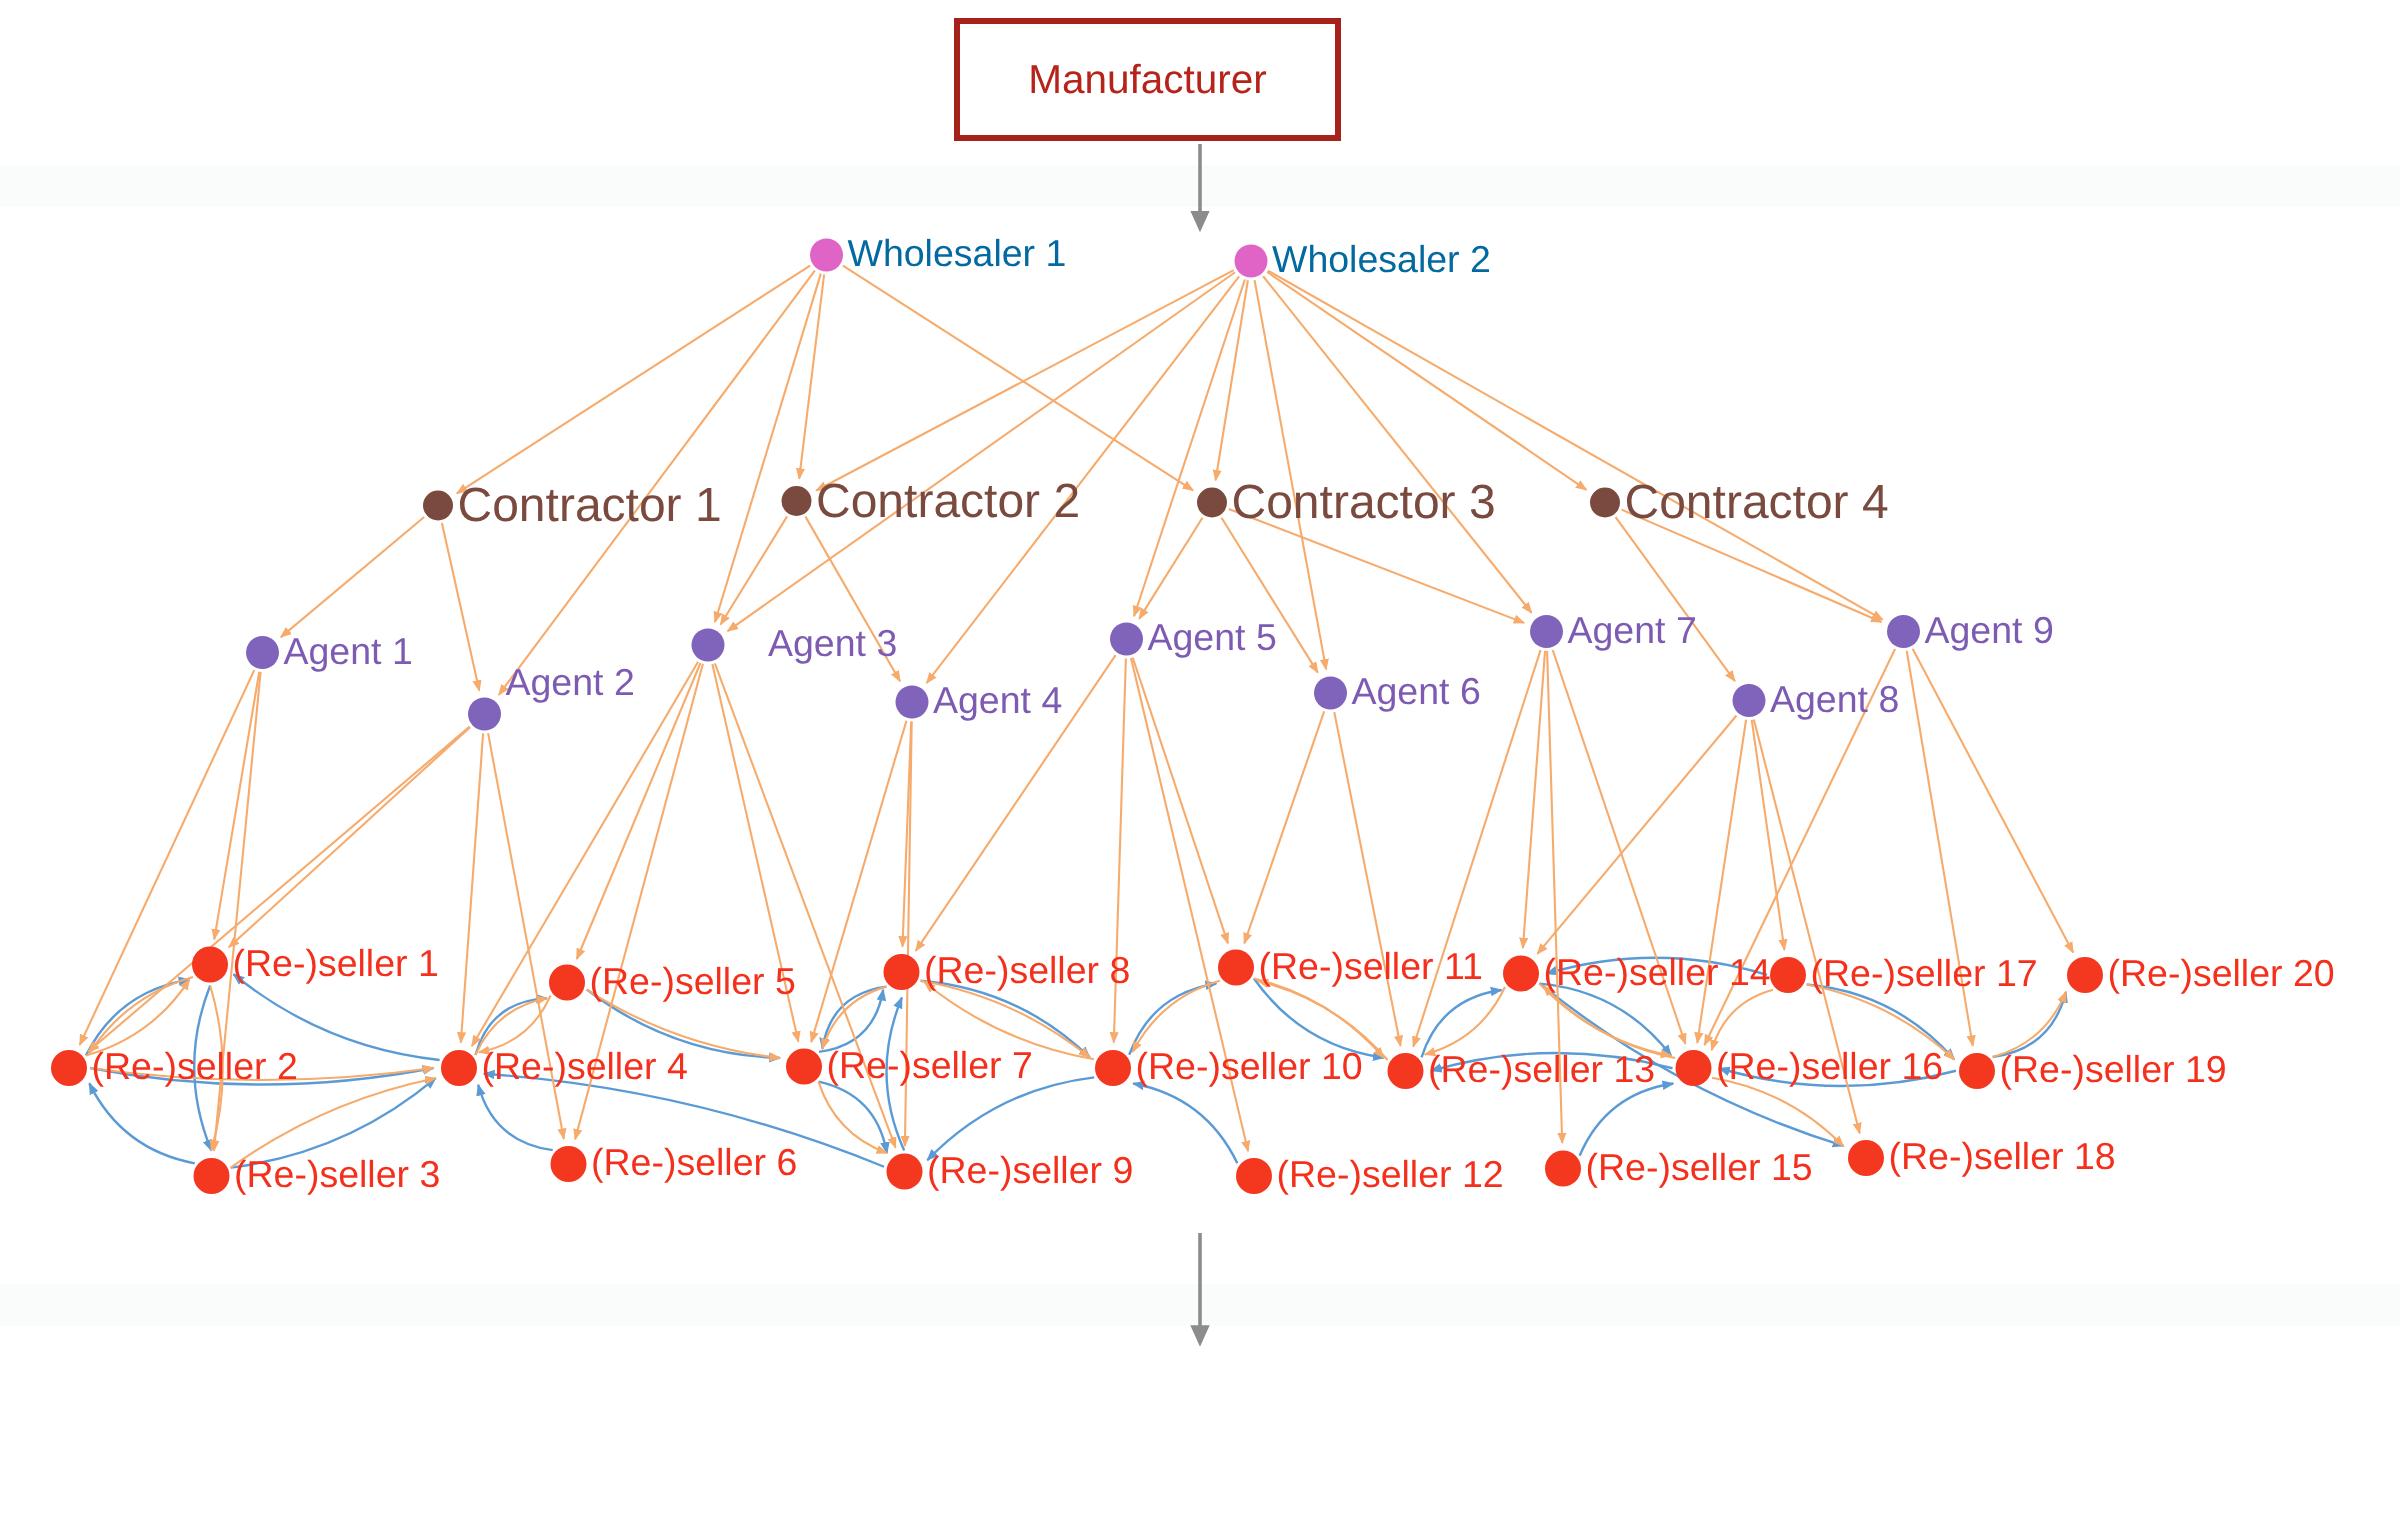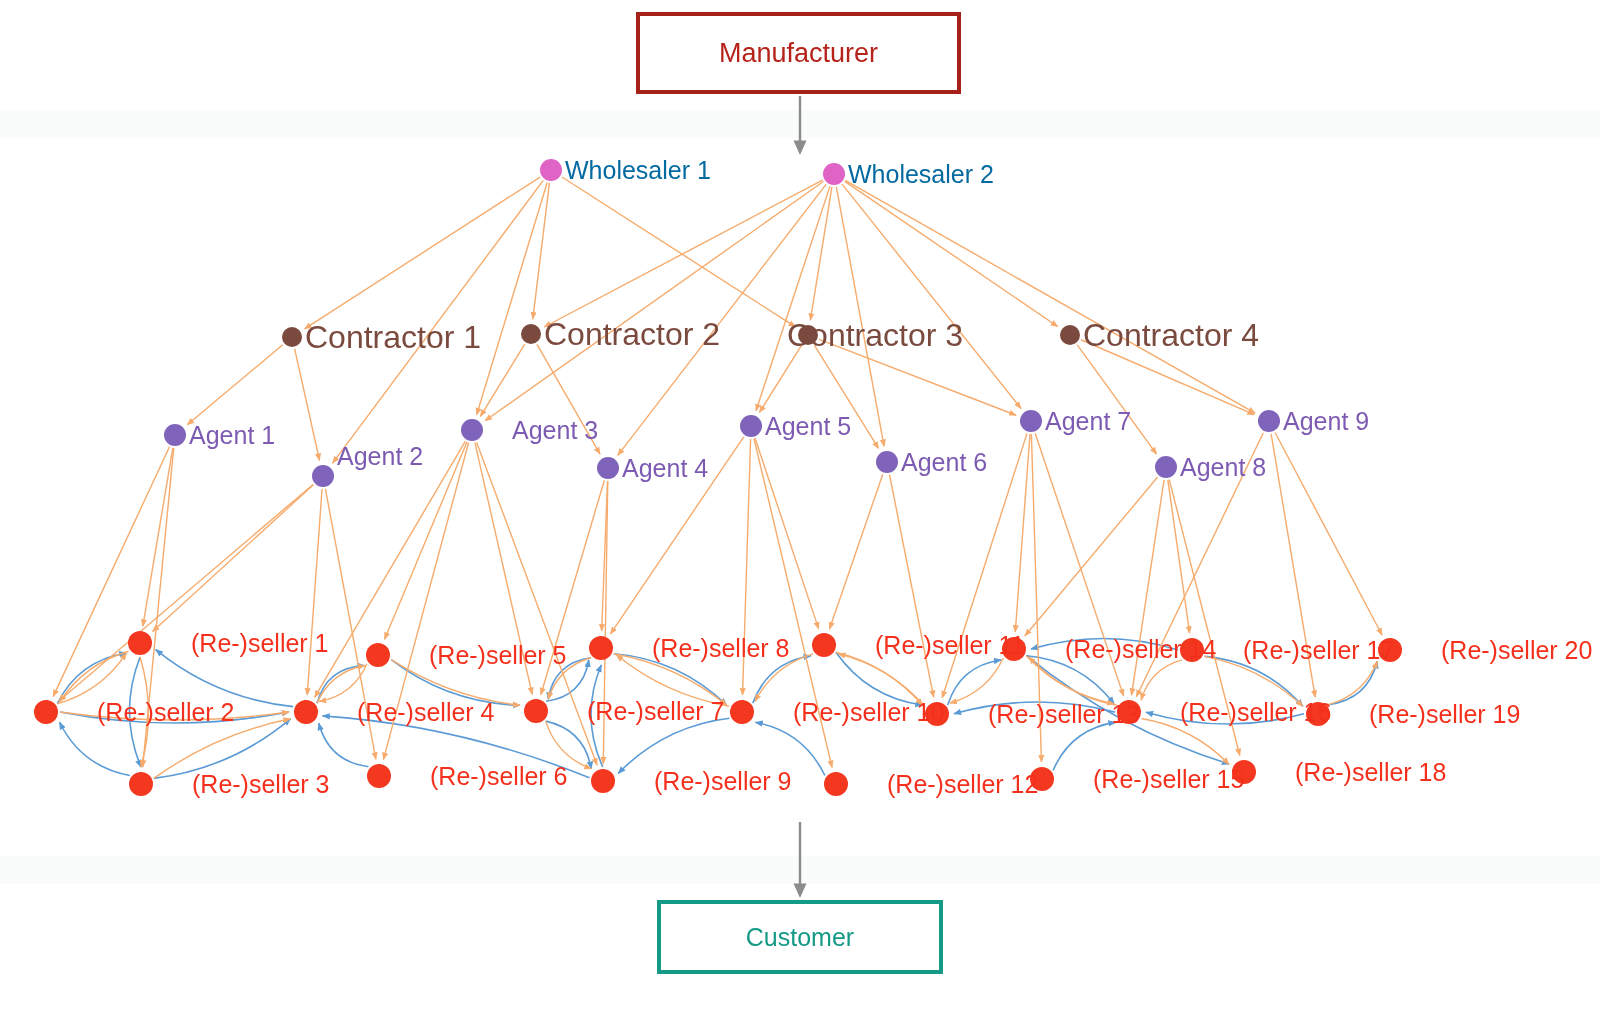--- a/index.html
+++ b/index.html
@@ -5,29 +5,29 @@
 <style>
   html,body{margin:0;padding:0;background:#ffffff;}
   body{font-family:"Liberation Sans","DejaVu Sans",sans-serif;}
   #stage{position:relative;width:1600px;height:1014px;background:#ffffff;overflow:hidden;}
   .band{position:absolute;left:0;width:1600px;background:#fafbfb;}
   #band-top{top:110px;height:28px;}
   #band-bottom{top:856px;height:28px;}
   svg#net{position:absolute;left:0;top:0;width:1600px;height:1014px;}
   .endbox{position:absolute;box-sizing:border-box;display:flex;align-items:center;
           justify-content:center;background:#ffffff;}
-  #manufacturer-box{left:636px;top:12px;width:325px;height:82px;border:4px solid #a52119;}
+  #manufacturer-box{left:636px;top:12px;width:258px;height:82px;border:4px solid #a52119;}
   #manufacturer-box .boxlabel{color:#b5231a;font-size:27px;}
   #customer-box{left:657px;top:900px;width:286px;height:74px;border:4px solid #149a86;}
   #customer-box .boxlabel{color:#149a86;font-size:25px;}
   .nodelabel{position:absolute;white-space:nowrap;transform:translateY(-50%);}
   .lbl-wholesaler{color:#0369a1;font-size:25px;}
   .lbl-contractor{color:#7b4a3f;font-size:32px;}
   .lbl-agent{color:#7d5bb3;font-size:25px;}
-  .lbl-reseller{color:#f4301c;font-size:25px;padding-left:36px;}
+  .lbl-reseller{color:#f4301c;font-size:25px;}
 </style>
 </head>
 <body>
 
 <div id="stage">
 
   <div class="band" id="band-top"></div>
   <div class="band" id="band-bottom"></div>
 
   <svg id="net" viewBox="0 0 1600 1014" preserveAspectRatio="none">
@@ -191,30 +191,27 @@
         <circle cx="1244" cy="772" r="12" fill="#f4371f"></circle>
         <circle cx="1318" cy="714" r="12" fill="#f4371f"></circle>
         <circle cx="1390" cy="650" r="12" fill="#f4371f"></circle>
       </g>
   </svg>
 
   <div class="endbox" id="manufacturer-box">
     <span class="boxlabel">Manufacturer</span>
   </div>
 
-  <div class="endbox" id="customer-box">
-    <span class="boxlabel">Customer</span>
-  </div>
 
   <div id="labels">
       <div class="nodelabel lbl-wholesaler" style="left: 565px; top: 170px;">Wholesaler 1</div>
       <div class="nodelabel lbl-wholesaler" style="left: 848px; top: 174px;">Wholesaler 2</div>
       <div class="nodelabel lbl-contractor" style="left: 305px; top: 337px;">Contractor 1</div>
       <div class="nodelabel lbl-contractor" style="left: 544px; top: 334px;">Contractor 2</div>
-      <div class="nodelabel lbl-contractor" style="left: 787px; top: 335px;">Contractor 3</div>
+      <div class="nodelabel lbl-contractor" style="left: 821px; top: 335px;">Contractor 3</div>
       <div class="nodelabel lbl-contractor" style="left: 1083px; top: 335px;">Contractor 4</div>
       <div class="nodelabel lbl-agent" style="left: 189px; top: 435px;">Agent 1</div>
       <div class="nodelabel lbl-agent" style="left: 337px; top: 456px;">Agent 2</div>
       <div class="nodelabel lbl-agent" style="left: 512px; top: 430px;">Agent 3</div>
       <div class="nodelabel lbl-agent" style="left: 622px; top: 468px;">Agent 4</div>
       <div class="nodelabel lbl-agent" style="left: 765px; top: 426px;">Agent 5</div>
       <div class="nodelabel lbl-agent" style="left: 901px; top: 462px;">Agent 6</div>
       <div class="nodelabel lbl-agent" style="left: 1045px; top: 421px;">Agent 7</div>
       <div class="nodelabel lbl-agent" style="left: 1180px; top: 467px;">Agent 8</div>
       <div class="nodelabel lbl-agent" style="left: 1283px; top: 421px;">Agent 9</div>

